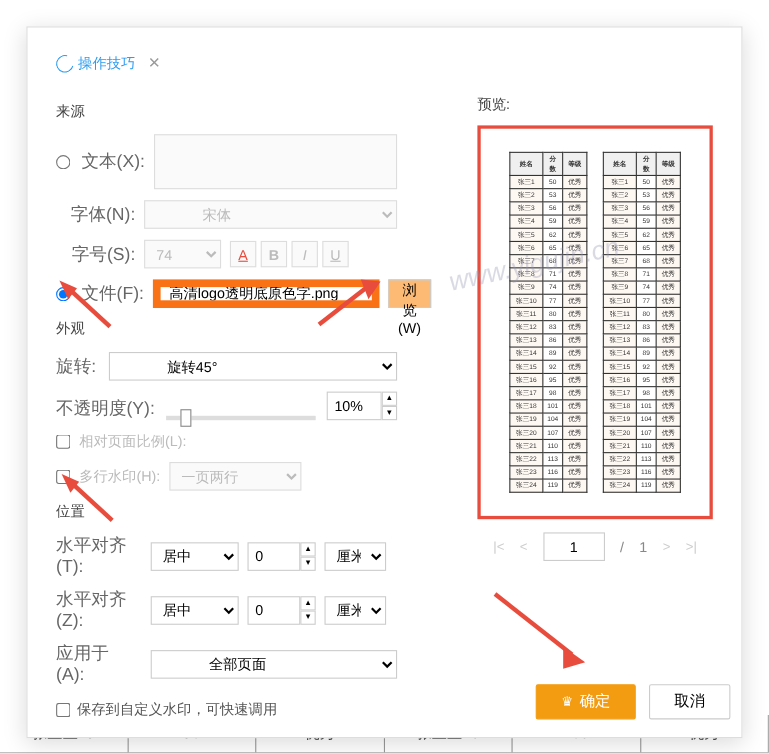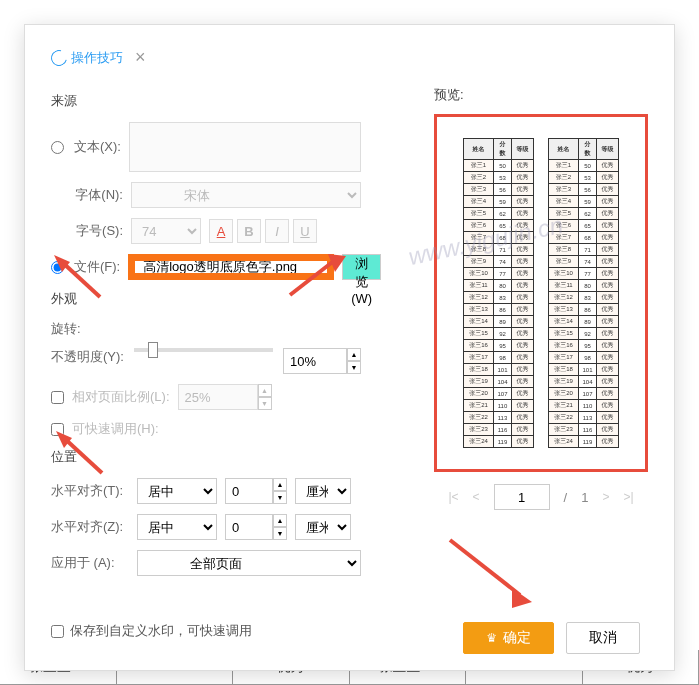--- a/index.html
+++ b/index.html
@@ -12,57 +12,57 @@
 .dlg-title { font-size: 20px; font-weight: normal; color: #333; }
 .dlg-header-right { display: flex; align-items: center; gap: 10px; }
 .tips-link { color: #2b9cf2; font-size: 13px; text-decoration: none; display: flex; align-items: center; gap: 4px; }
 .tips-link::before { content: ""; display: inline-block; width: 14px; height: 14px; border: 1.5px solid #2b9cf2; border-radius: 50%; border-right-color: transparent; transform: rotate(-30deg); }
 .close-btn { font-size: 18px; color: #999; cursor: pointer; padding: 0 2px; }
 .content { display: flex; gap: 28px; }
 .left-col { flex: 0 0 310px; }
 .right-col { flex: 1; margin-left: 45px; }
 .section-label { font-size: 13px; color: #444; margin-bottom: 12px; margin-top: 6px; }
 .form-row { display: flex; align-items: center; margin-bottom: 10px; gap: 8px; }
-.row-label { width: 72px; text-align: right; font-size: 13px; color: #666; flex-shrink: 0; }
+.row-label { width: 72px; text-align: right; font-size: 16px; color: #666; flex-shrink: 0; }
 .row-label.left { text-align: left; width: auto; }
 .radio { width: 13px; height: 13px; margin-right: 2px; }
 .textarea { flex: 1; height: 50px; border: 1px solid #ccc; resize: none; font-size: 13px; padding: 4px; }
 .select { border: 1px solid #ccc; height: 26px; padding: 2px 6px; font-size: 13px; background: #fff; }
 .select.full { flex: 1; padding-left: 48px; }
 .input-text { flex: 1; border: 7px solid #f97316; height: 26px; padding: 2px 8px; font-size: 13px; }
-.btn-browse { border: 1px solid #ccc; background: #5eead4; height: 26px; padding: 0 8px; font-size: 13px; cursor: pointer; }
+.btn-browse { border: 1px solid #ccc; background: #fdba74; height: 26px; padding: 0 8px; font-size: 13px; cursor: pointer; }
 .disabled { color: #bbb; }
 .disabled .select, .disabled .textarea, .disabled input, .disabled button { background: #fafafa; color: #bbb; border-color: #ddd; }
 .style-btns { display: flex; gap: 4px; }
 .style-btn { width: 24px; height: 24px; border: 1px solid #ccc; background: #fff; display: flex; align-items: center; justify-content: center; font-size: 13px; cursor: pointer; }
 .style-btn.underline-a { text-decoration: underline; color: #e74c3c; }
 .style-btn.b { font-weight: bold; }
 .style-btn.i { font-style: italic; }
 .style-btn.u { text-decoration: underline; }
 .spinner-wrap { display: flex; align-items: center; }
-.spinner { width: 64px; height: 26px; border: 1px solid #ccc; padding: 2px 6px; font-size: 13px; }
+.spinner { width: 50px; height: 26px; border: 1px solid #ccc; padding: 2px 6px; font-size: 13px; }
 .spin-btns { display: flex; flex-direction: column; }
 .spin-btns button { width: 14px; height: 13px; border: 1px solid #ccc; background: #fff; font-size: 7px; line-height: 1; padding: 0; cursor: pointer; }
 .checkbox { width: 13px; height: 13px; }
-.slider-row { display: flex; align-items: flex-start; gap: 10px; }
+.slider-row { display: flex; align-items: flex-end; gap: 10px; }
 .slider { flex: 1; height: 4px; background: #ddd; position: relative; }
 .slider-thumb { position: absolute; width: 10px; height: 16px; background: #fff; border: 1px solid #888; top: -6px; left: 10%; }
 .preview-label { font-size: 13px; color: #444; margin-bottom: 10px; }
 .preview-box { border: 3px solid #e74c3c; height: 358px; background: #fff; display: flex; justify-content: center; align-items: center; gap: 14px; padding: 30px 12px; position: relative; }
 .pv-table { border: 1px solid #333; border-collapse: collapse; font-size: 6px; }
 .pv-table td { border: 1px solid #333; padding: 1px 3px; text-align: center; height: 9px; }
 .pv-table td:nth-child(1) { width: 30px; background: #fef8f2; }
 .pv-table td:nth-child(2) { width: 18px; }
 .pv-table td:nth-child(3) { width: 22px; background: #fef8f2; }
 .pv-head td { background: #f0f0f0 !important; font-weight: bold; }
 .wm-text { position: absolute; font-size: 24px; font-style: italic; color: rgba(150,150,180,0.35); transform: rotate(-12deg); pointer-events: none; }
 .pager { display: flex; justify-content: center; align-items: center; gap: 14px; margin-top: 12px; font-size: 13px; color: #888; }
 .pager-btn { color: #ccc; cursor: pointer; font-size: 12px; }
 .pager-input { width: 56px; height: 26px; border: 1px solid #ccc; text-align: center; font-size: 13px; }
-.footer { position: absolute; bottom: 16px; left: 26px; right: 34px; display: flex; justify-content: space-between; align-items: flex-start; }
+.footer { position: absolute; bottom: 16px; left: 26px; right: 10px; display: flex; justify-content: space-between; align-items: flex-end; }
 .footer-left { display: flex; align-items: center; gap: 6px; font-size: 13px; color: #555; }
 .footer-right { display: flex; gap: 12px; }
 .btn { height: 32px; padding: 0 22px; font-size: 14px; border: 1px solid #ccc; background: #fff; cursor: pointer; border-radius: 2px; }
 .btn-primary { background: #f39c12; border-color: #f39c12; color: #fff; display: flex; align-items: center; gap: 6px; }
 .crown { font-size: 12px; }
 .arrow { position: absolute; z-index: 20; pointer-events: none; }
 .arrow svg { overflow: visible; }
 .arrow-line { stroke: #e74c3c; stroke-width: 4; fill: none; }
 .arrow-head { fill: #e74c3c; }
 </style>
@@ -119,51 +119,46 @@
         <input type="radio" class="radio" checked="" style="">
         <span class="row-label left">文件(F):</span>
         <input class="input-text" value="高清logo透明底原色字.png" style="">
         <button class="btn-browse">浏览(W)</button>
       </div>
 
       <div class="section-label">外观</div>
 
       <div class="form-row">
         <span class="row-label left" style="width:40px">旋转:</span>
+        <select class="select full"><option>旋转45°</option></select>
       </div>
 
       <div class="form-row slider-row">
         <span class="row-label left" style="width:auto">不透明度(Y):</span>
         <div class="slider">
             <div class="slider-thumb"></div>
           </div>
         <div class="spinner-wrap">
           <input class="spinner" value="10%" style="">
           <div class="spin-btns">
               <button>▲</button>
               <button>▼</button>
             </div>
         </div>
       </div>
 
       <div class="form-row disabled">
         <input type="checkbox" class="checkbox" style="">
         <span>相对页面比例(L):</span>
-        <div class="spinner-wrap">
-          <input class="spinner" style="width: 80px;" value="25%">
-          <div class="spin-btns">
-              <button>▲</button>
-              <button>▼</button>
-            </div>
-        </div>
       </div>
 
       <div class="form-row disabled">
         <input type="checkbox" class="checkbox" style="">
-        <span>可快速调用(H):</span>
+        <span>多行水印(H):</span>
+        <select class="select" style="width:120px"><option>一页两行</option></select>
       </div>
 
       <div class="section-label">位置</div>
 
       <div class="form-row">
         <span class="row-label left" style="width:78px">水平对齐(T):</span>
         <select class="select" style="width:80px"><option>居中</option></select>
         <div class="spinner-wrap">
           <input class="spinner" style="width: 48px;" value="0">
           <div class="spin-btns">

